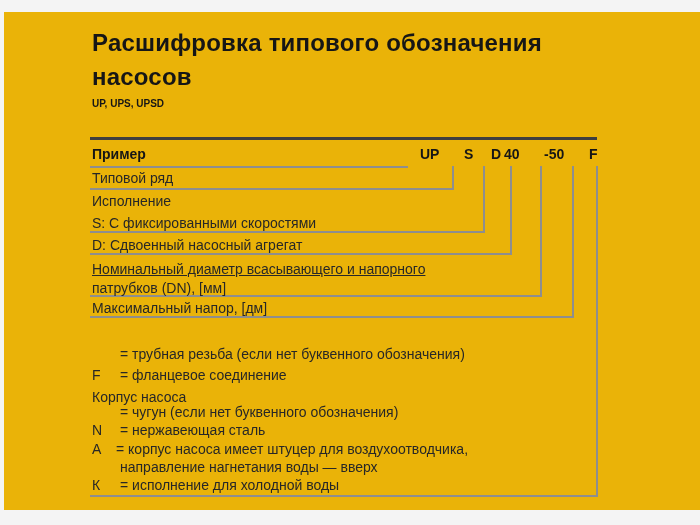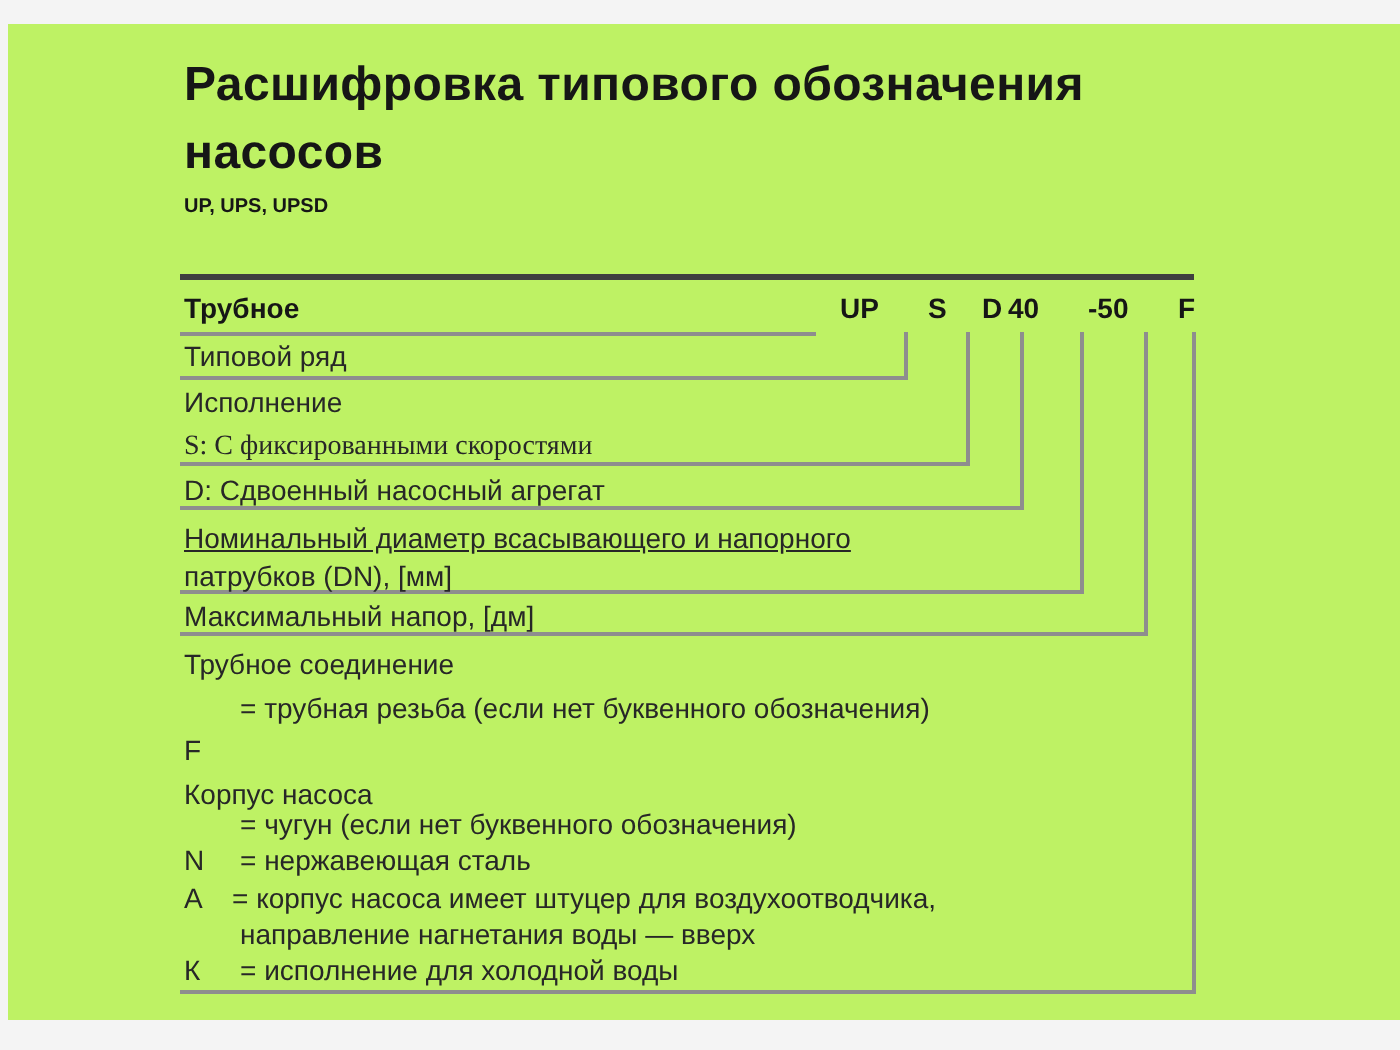--- a/index.html
+++ b/index.html
@@ -6,21 +6,21 @@
     --text:#272727;
     --title:#161616;
     --rule:#8e8e8e;
     --border:#3f3f3f;
     --page-edge:#f4f4f4;
   }
   html,body{margin:0;padding:0;background:#ffffff;}
   #page{
     position:relative;
     width:700px;height:525px;
-    background:#bef264;
+    background:#eab308;
     overflow:hidden;
     font-family:"Liberation Sans","DejaVu Sans",sans-serif;
     color:var(--text);
   }
   .edge{position:absolute;background:var(--page-edge);}
   .edge.top{left:0;top:0;width:700px;height:12px;}
   .edge.bottom{left:0;top:510px;width:700px;height:15px;}
   .edge.left{left:0;top:0;width:4px;height:525px;}
   .title{
     position:absolute;left:92px;top:26px;width:530px;
@@ -49,21 +49,21 @@
   <div class="edge left"></div>
 
   <div class="title">
     <div>Расшифровка типового обозначения</div>
     <div>насосов</div>
   </div>
   <div class="subtitle">UP, UPS, UPSD</div>
 
   <div class="hline thick" style="left:90px;top:137px;width:507px;"></div>
 
-  <div class="cell bold" style="left:92px;top:146px;">Трубное</div>
+  <div class="cell bold" style="left:92px;top:146px;">Пример</div>
   <div class="code" style="left:420px;">UP</div>
   <div class="code" style="left:464px;">S</div>
   <div class="code" style="left:491px;">D</div>
   <div class="code" style="left:504px;text-align:center;">40</div>
   <div class="code" style="left:544px;">-50</div>
   <div class="code" style="left:589px;">F</div>
 
   <div class="hline" style="left:90px;top:166px;width:318px;"></div>
   <div class="hline" style="left:90px;top:188px;width:364px;"></div>
   <div class="hline" style="left:90px;top:231px;width:395px;"></div>
@@ -74,28 +74,28 @@
 
   <div class="vline" style="left:452px;top:166px;height:24px;"></div>
   <div class="vline" style="left:483px;top:166px;height:67px;"></div>
   <div class="vline" style="left:510px;top:166px;height:89px;"></div>
   <div class="vline" style="left:540px;top:166px;height:131px;"></div>
   <div class="vline" style="left:572px;top:166px;height:152px;"></div>
   <div class="vline" style="left:596px;top:166px;height:331px;"></div>
 
   <div class="cell" style="left:92px;top:170px;">Типовой ряд</div>
   <div class="cell" style="left:92px;top:193px;">Исполнение</div>
-  <div class="cell" style="left:92px;top:215px;font-family:Liberation Serif, serif;">S: С фиксированными скоростями</div>
+  <div class="cell" style="left:92px;top:215px;">S: С фиксированными скоростями</div>
   <div class="cell" style="left:92px;top:237px;">D: Сдвоенный насосный агрегат</div>
   <div class="cell" style="left:92px;top:261px;text-decoration:underline;">Номинальный диаметр всасывающего и напорного</div>
   <div class="cell" style="left:92px;top:280px;">патрубков (DN), [мм]</div>
   <div class="cell" style="left:92px;top:300px;">Максимальный напор, [дм]</div>
-  <div class="cell" style="left:92px;top:324px;">Трубное соединение</div>
   <div class="cell" style="left:120px;top:346px;">= трубная резьба (если нет буквенного обозначения)</div>
   <div class="cell" style="left:92px;top:367px;">F</div>
+  <div class="cell" style="left:120px;top:367px;">= фланцевое соединение</div>
   <div class="cell" style="left:92px;top:389px;">Корпус насоса</div>
   <div class="cell" style="left:120px;top:404px;">= чугун (если нет буквенного обозначения)</div>
   <div class="cell" style="left:92px;top:422px;">N</div>
   <div class="cell" style="left:120px;top:422px;">= нержавеющая сталь</div>
   <div class="cell" style="left:92px;top:441px;">A</div>
   <div class="cell" style="left:116px;top:441px;">= корпус насоса имеет штуцер для воздухоотводчика,</div>
   <div class="cell" style="left:120px;top:459px;text-align:right;">направление нагнетания воды — вверх</div>
   <div class="cell" style="left:92px;top:477px;">К</div>
   <div class="cell" style="left:120px;top:477px;">= исполнение для холодной воды</div>
 </div>

